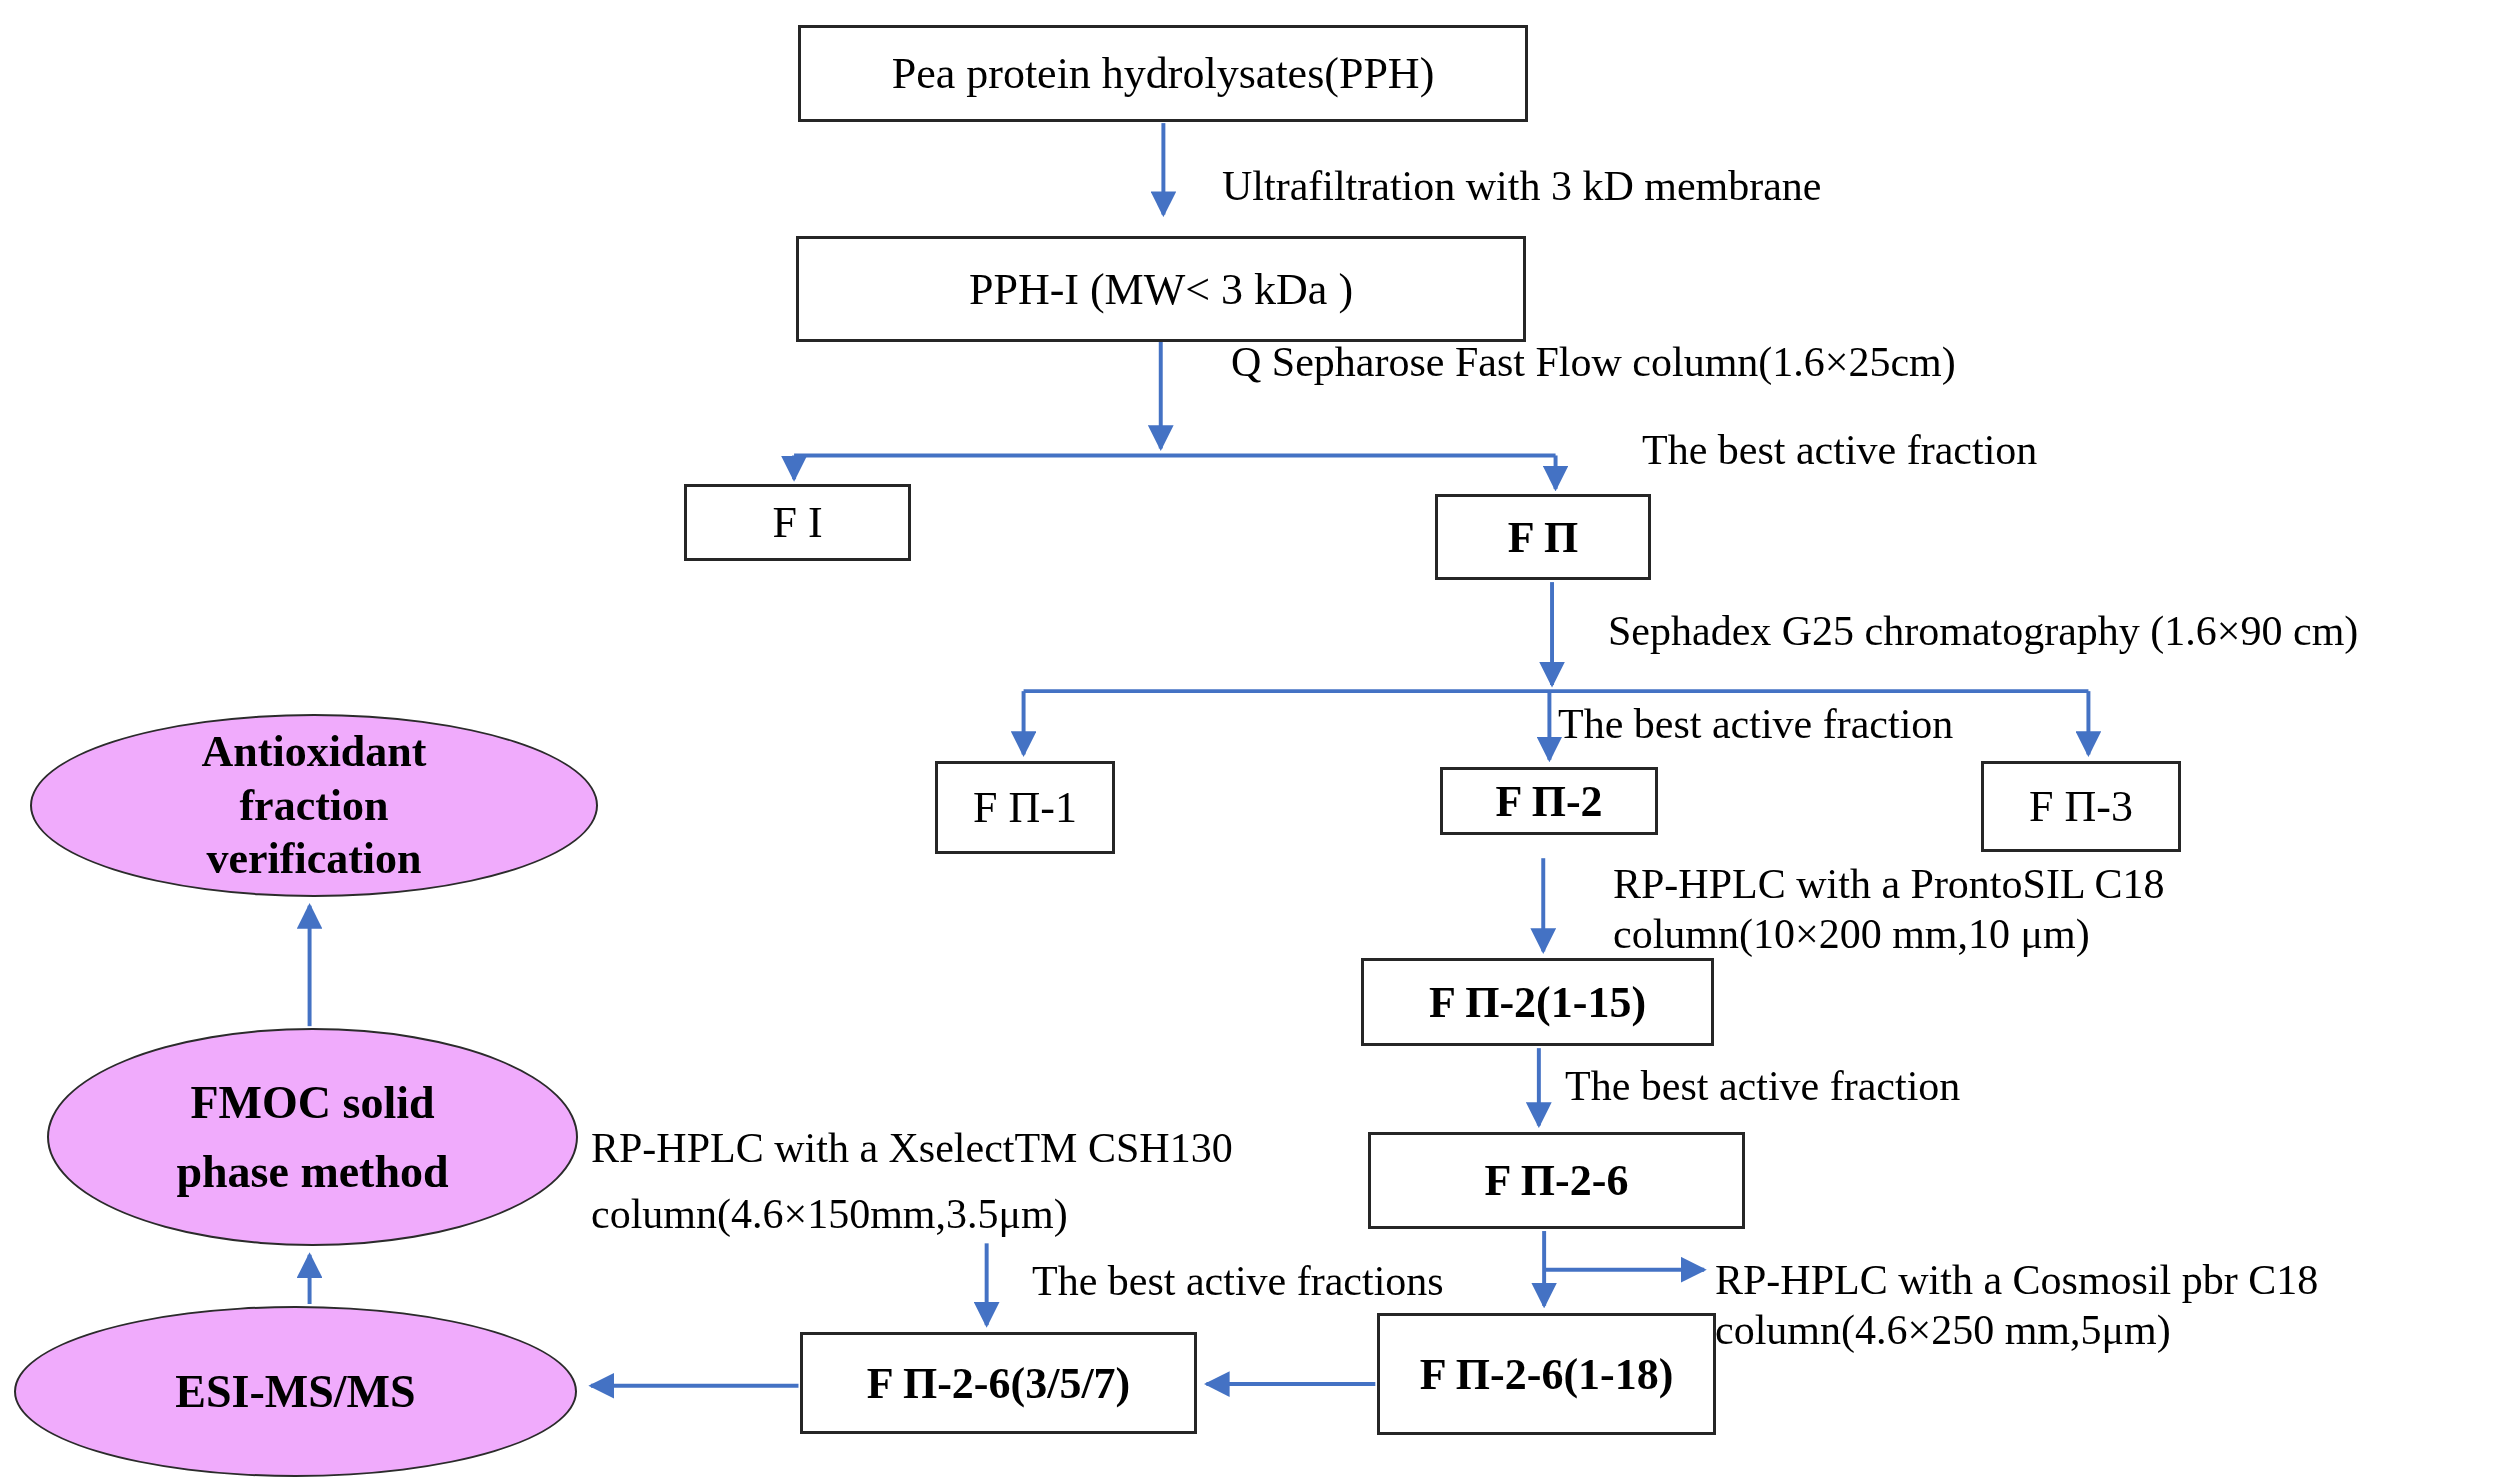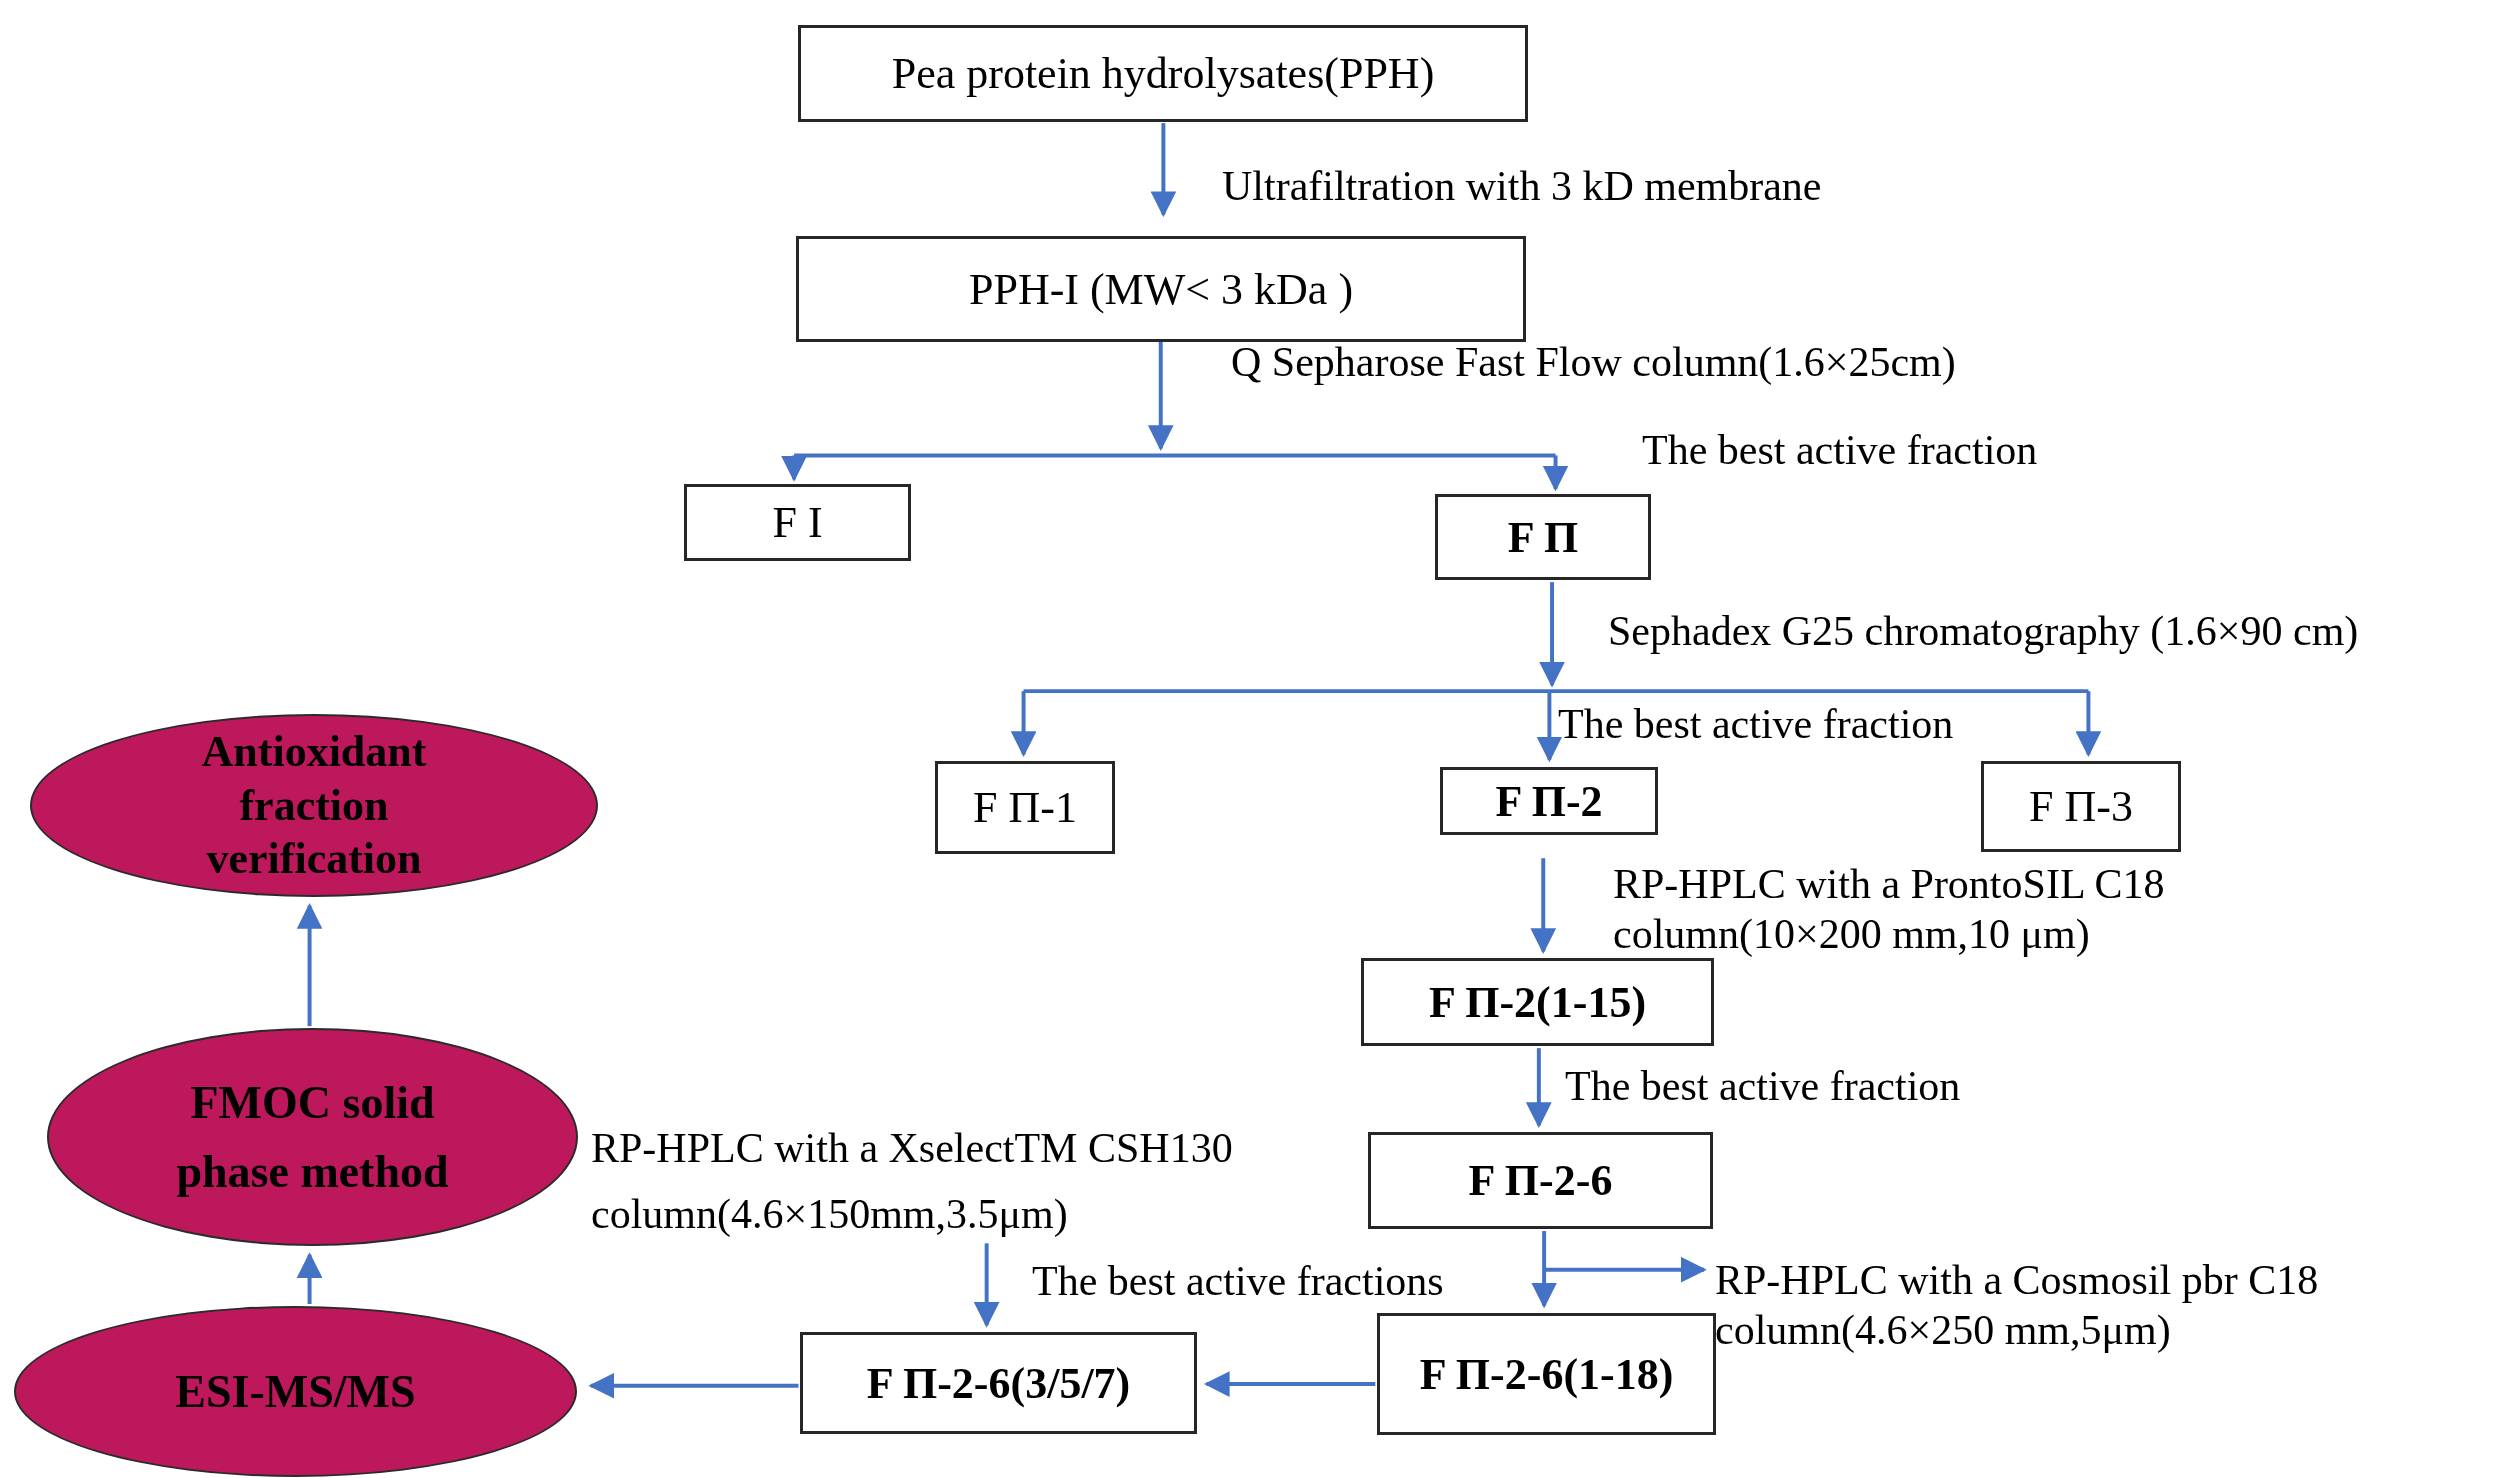--- a/index.html
+++ b/index.html
@@ -6,21 +6,21 @@
   body{width:2500px;height:1479px;font-family:"Liberation Serif","DejaVu Serif",serif;color:#000;}
   .stage{position:relative;width:2500px;height:1479px;background:#fff;overflow:hidden;}
   svg.arrows{position:absolute;left:0;top:0;width:2500px;height:1479px;}
   .box{
     position:absolute;box-sizing:border-box;background:#fff;
     border:3.5px solid #262626;display:flex;align-items:center;justify-content:center;
     font-size:44px;white-space:nowrap;z-index:2;
   }
   .box.bold{font-weight:bold;}
   .ellipse{
-    position:absolute;box-sizing:border-box;background:#be185d;
+    position:absolute;box-sizing:border-box;background:#f0abfc;
     border:2.6px solid #2b2b2b;border-radius:50%;
     display:flex;flex-direction:column;align-items:center;justify-content:center;
     font-weight:bold;text-align:center;z-index:2;
   }
   .ellipse span{display:block;}
   .el-antioxidant{font-size:44px;line-height:1.22;}
   .el-fmoc{font-size:46px;line-height:1.5;}
   .el-esi{font-size:46px;line-height:1.2;}
   .annot{position:absolute;font-size:42px;white-space:nowrap;z-index:2;line-height:1.18;}
   .annot .l2{display:block;}
@@ -69,21 +69,21 @@
   <div class="box bold" style="left:1435px;top:494px;width:216px;height:86px;text-align:right;">F Π</div>
 
   <div class="box" style="left:935px;top:761px;width:180px;height:93px;">F Π-1</div>
 
   <div class="box bold" style="left:1440px;top:767px;width:218px;height:68px;">F Π-2</div>
 
   <div class="box" style="left:1981px;top:761px;width:200px;height:91px;">F Π-3</div>
 
   <div class="box bold" style="left:1361px;top:958px;width:353px;height:88px;">F Π-2(1-15)</div>
 
-  <div class="box bold" style="left:1368px;top:1132px;width:345px;height:97px;">F Π-2-6</div>
+  <div class="box bold" style="left:1368px;top:1132px;width:377px;height:97px;">F Π-2-6</div>
 
   <div class="box bold" style="left:800px;top:1332px;width:397px;height:102px;">F Π-2-6(3/5/7)</div>
 
   <div class="box bold" style="left:1377px;top:1313px;width:339px;height:122px;">F Π-2-6(1-18)</div>
 
   <div class="ellipse el-antioxidant" style="left:30px;top:714px;width:568px;height:183px;">
     <span>Antioxidant</span>
     <span>fraction</span>
     <span>verification</span>
   </div>

